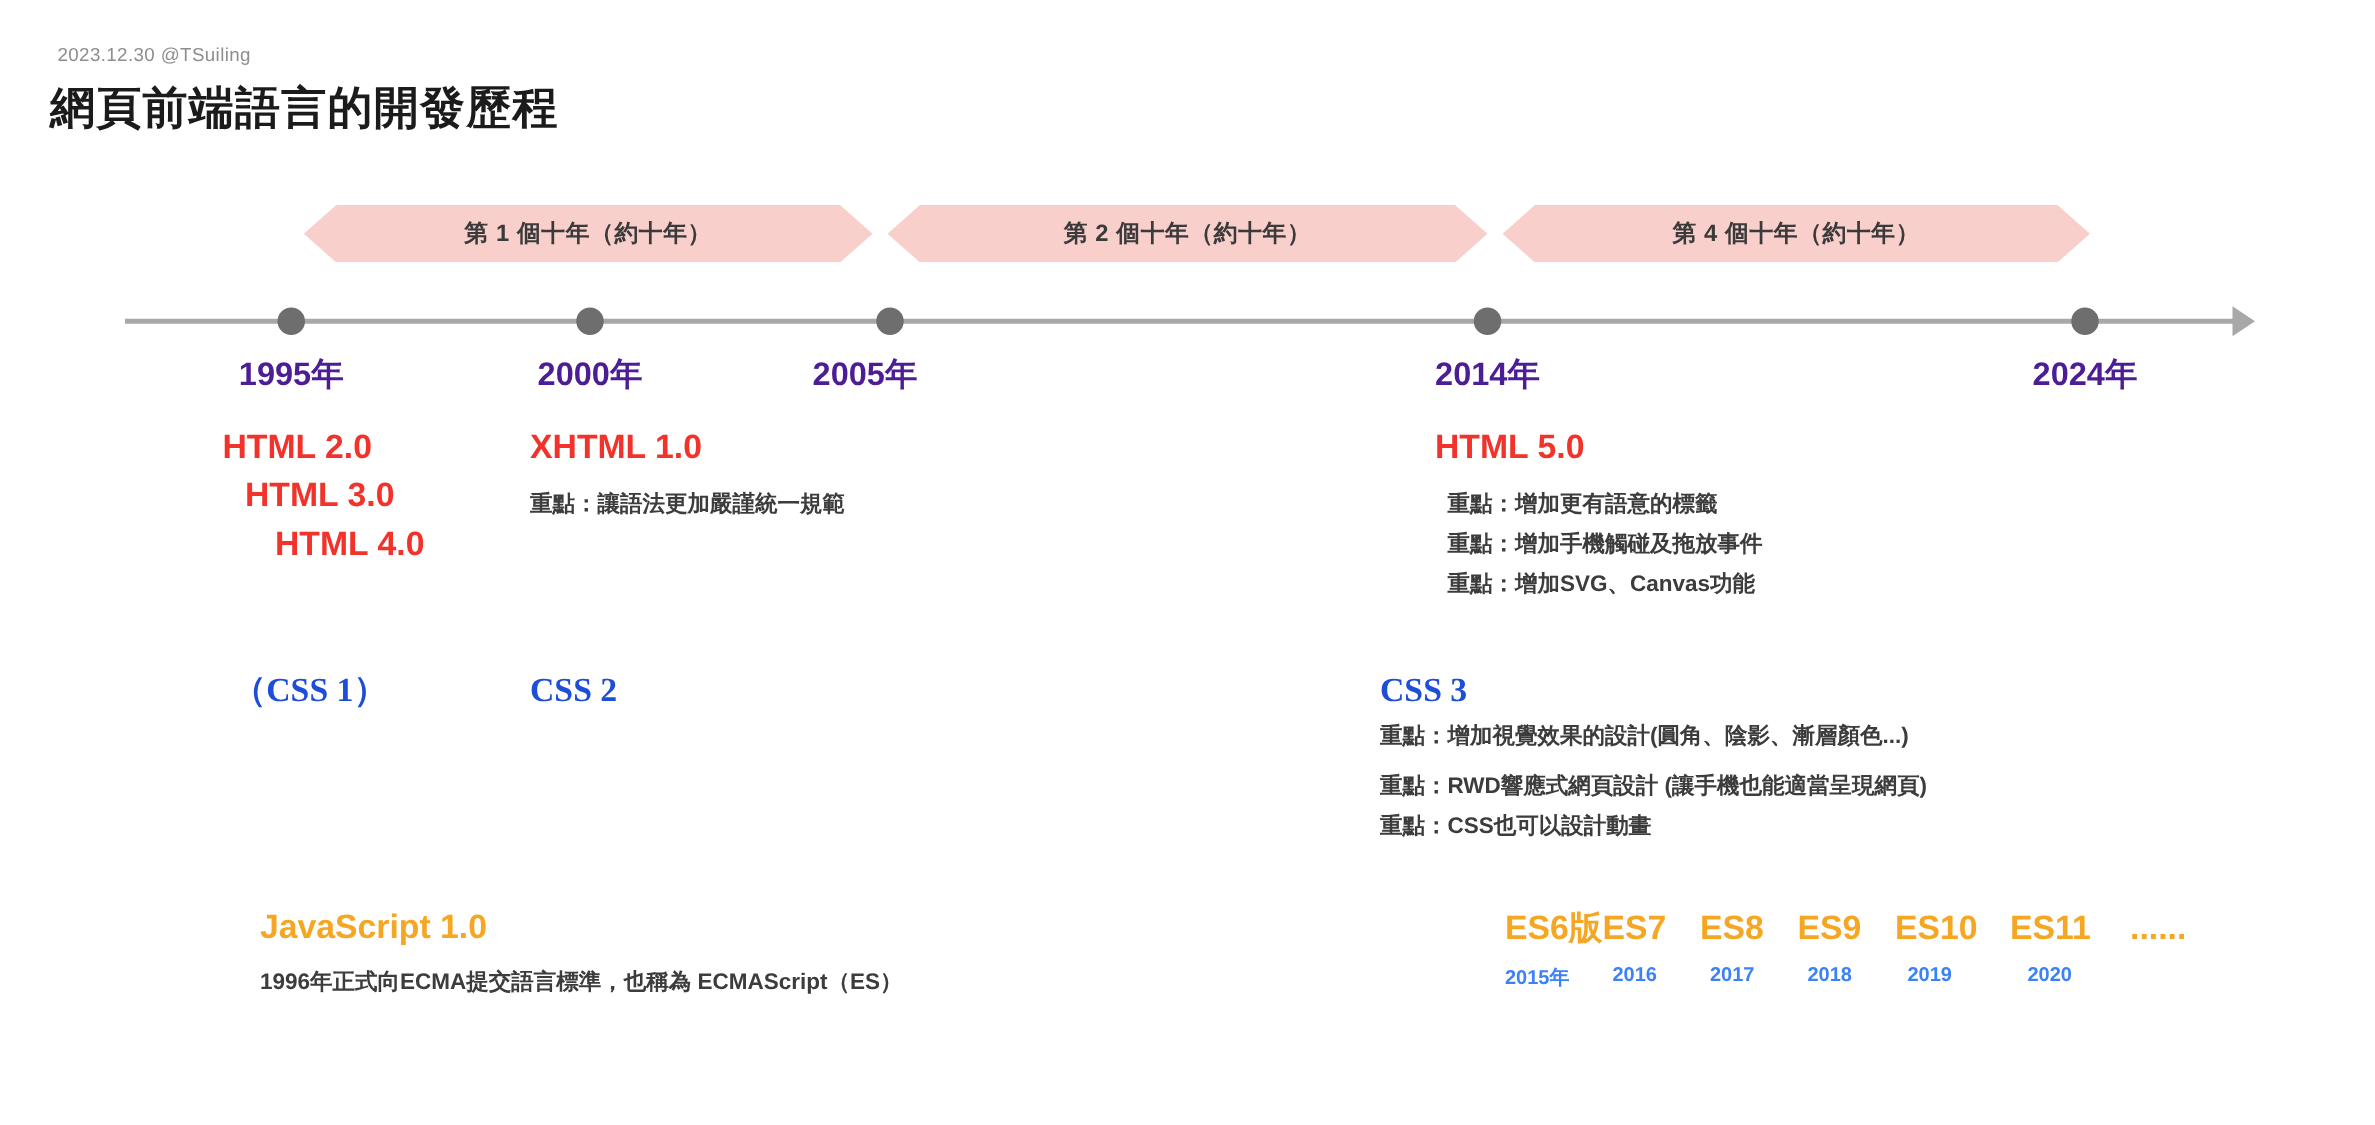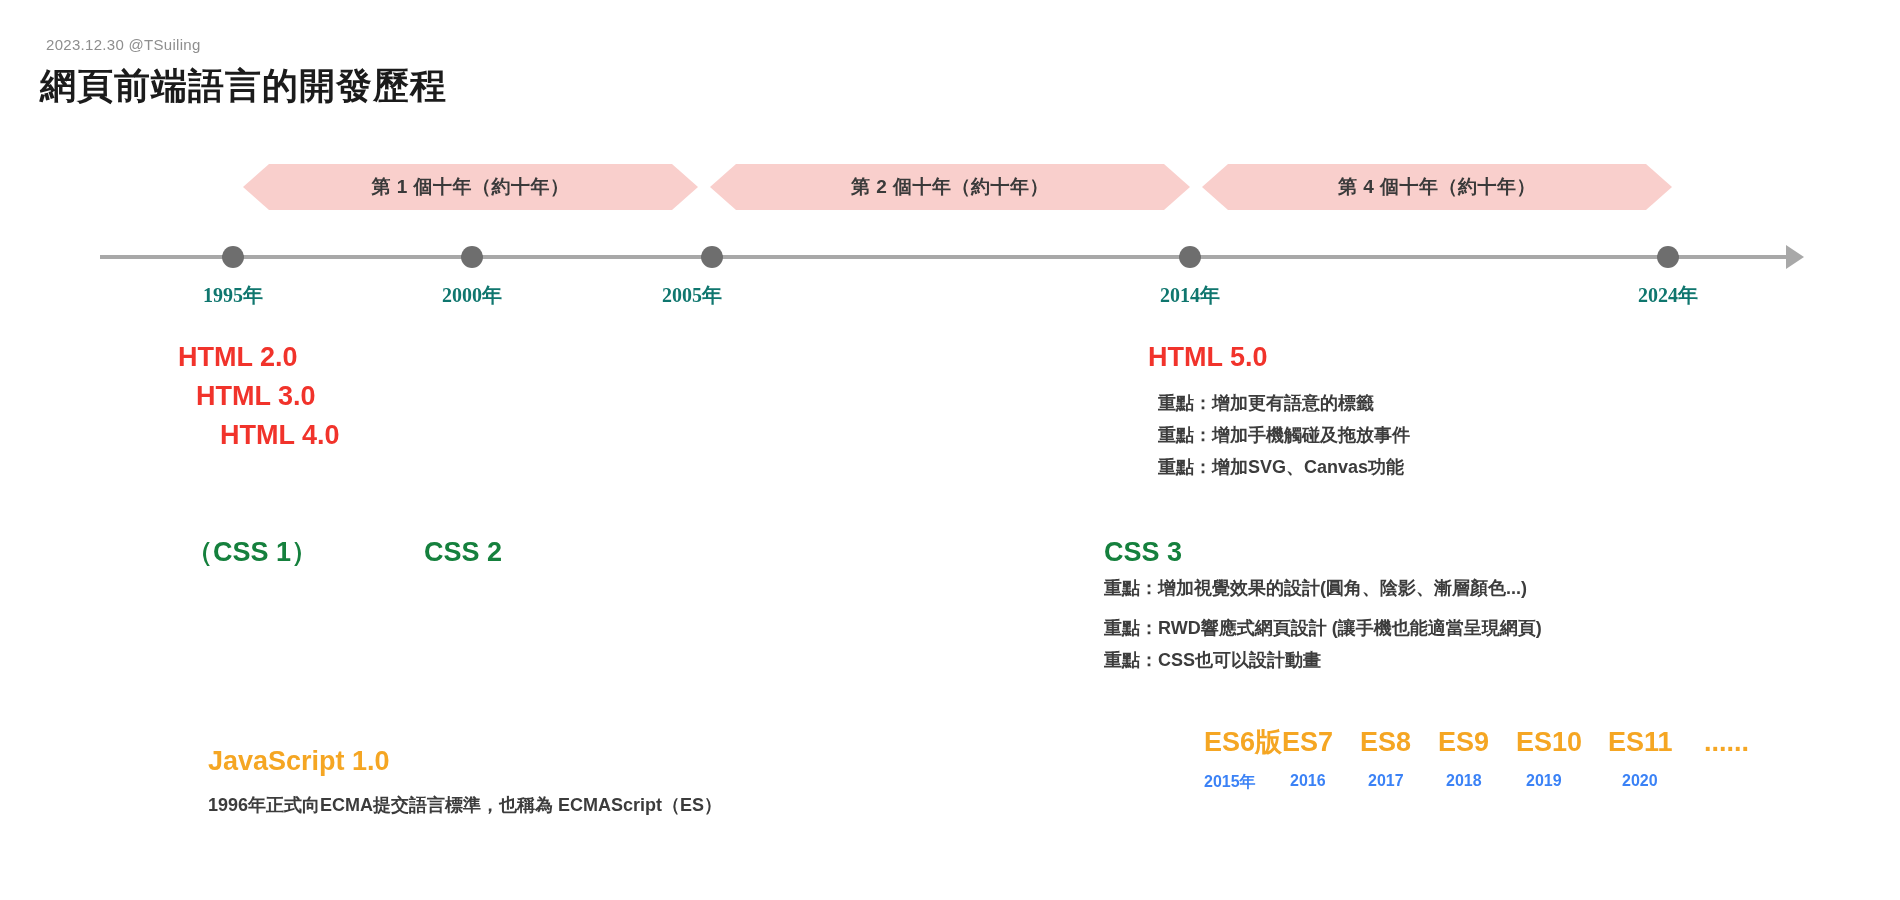--- a/index.html
+++ b/index.html
@@ -78,38 +78,37 @@
     position: absolute;
     width: 22px; height: 22px;
     border-radius: 50%;
     background: #6e6e6e;
     top: 246px;
     transform: translateX(-11px);
   }
   .tick-label {
     position: absolute;
     top: 282px;
-    font-size: 20px;
-    font-weight: bold;
-    color: #0f766e;
+    font-size: 26px;
+    font-weight: bold;
+    color: #4c1d95;
     white-space: nowrap;
     transform: translateX(-50%);
-    font-family: Liberation Serif, serif;
   }
 
   
   .block { position: absolute; }
   .head {
     font-size: 27px;
     font-weight: bold;
     white-space: nowrap;
     line-height: 1.45;
   }
   .head.html { color: #f1332b; }
-  .head.css  { color: #15803d; }
+  .head.css  { color: #1d4ed8; font-family: Liberation Serif, serif; }
   .head.js   { color: #f5a623; }
   .note {
     font-size: 18px;
     font-weight: bold;
     color: #3c3c3c;
     white-space: nowrap;
     line-height: 1.78;
   }
   .html-stack { text-align: left; }
   .html-stack div { white-space: nowrap; }
@@ -163,20 +162,24 @@
   <div class="tick-label" style="left:692px">2005年</div>
   <div class="tick-label" style="left:1190px">2014年</div>
   <div class="tick-label" style="left:1668px">2024年</div>
 
   <div class="block html-stack" style="left:178px; top:338px;">
     <div class="head html l1">HTML 2.0</div>
     <div class="head html l2">HTML 3.0</div>
     <div class="head html l3">HTML 4.0</div>
   </div>
 
+  <div class="block" style="left:424px; top:338px;">
+    <div class="head html">XHTML 1.0</div>
+    <div class="note" style="margin-top:10px;">重點：讓語法更加嚴謹統一規範</div>
+  </div>
 
   <div class="block" style="left:1148px; top:338px;">
     <div class="head html">HTML 5.0</div>
     <div class="note" style="margin-top:10px; padding-left:10px;">重點：增加更有語意的標籤</div>
     <div class="note" style="padding-left:10px;">重點：增加手機觸碰及拖放事件</div>
     <div class="note" style="padding-left:10px;">重點：增加SVG、Canvas功能</div>
   </div>
 
   <div class="block" style="left:186px; top:533px;">
     <div class="head css">（CSS 1）</div>
@@ -186,21 +189,21 @@
     <div class="head css">CSS 2</div>
   </div>
 
   <div class="block" style="left:1104px; top:533px;">
     <div class="head css">CSS 3</div>
     <div class="note">重點：增加視覺效果的設計(圓角、陰影、漸層顏色...)</div>
     <div class="note" style="margin-top:8px;">重點：RWD響應式網頁設計 (讓手機也能適當呈現網頁)</div>
     <div class="note">重點：CSS也可以設計動畫</div>
   </div>
 
-  <div class="block" style="left:208px; top:742px;">
+  <div class="block" style="left:208px; top:722px;">
     <div class="head js">JavaScript 1.0</div>
     <div class="note" style="margin-top:8px;">1996年正式向ECMA提交語言標準，也稱為 ECMAScript（ES）</div>
   </div>
 
   <div class="block" style="left:1204px; top:723px;">
     <div class="es-row">
       <div class="head js es-item" style="width:78px;">ES6版</div>
       <div class="head js es-item" style="width:78px;">ES7</div>
       <div class="head js es-item" style="width:78px;">ES8</div>
       <div class="head js es-item" style="width:78px;">ES9</div>

